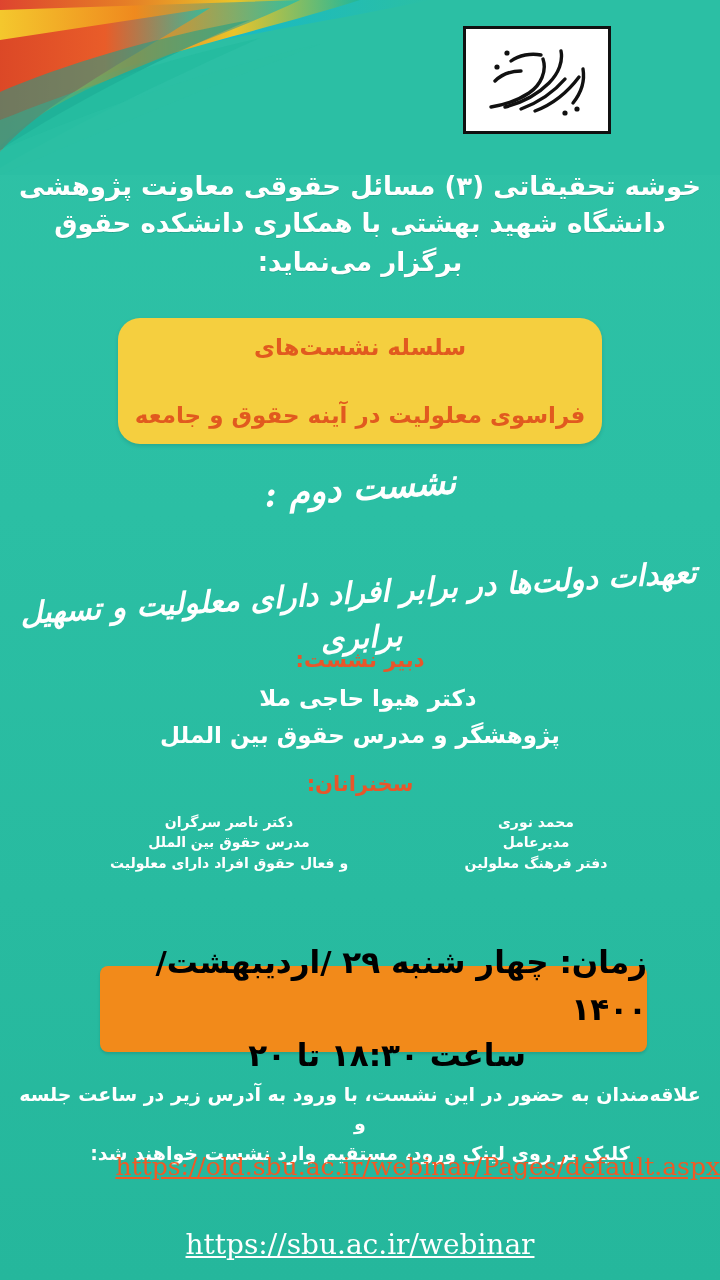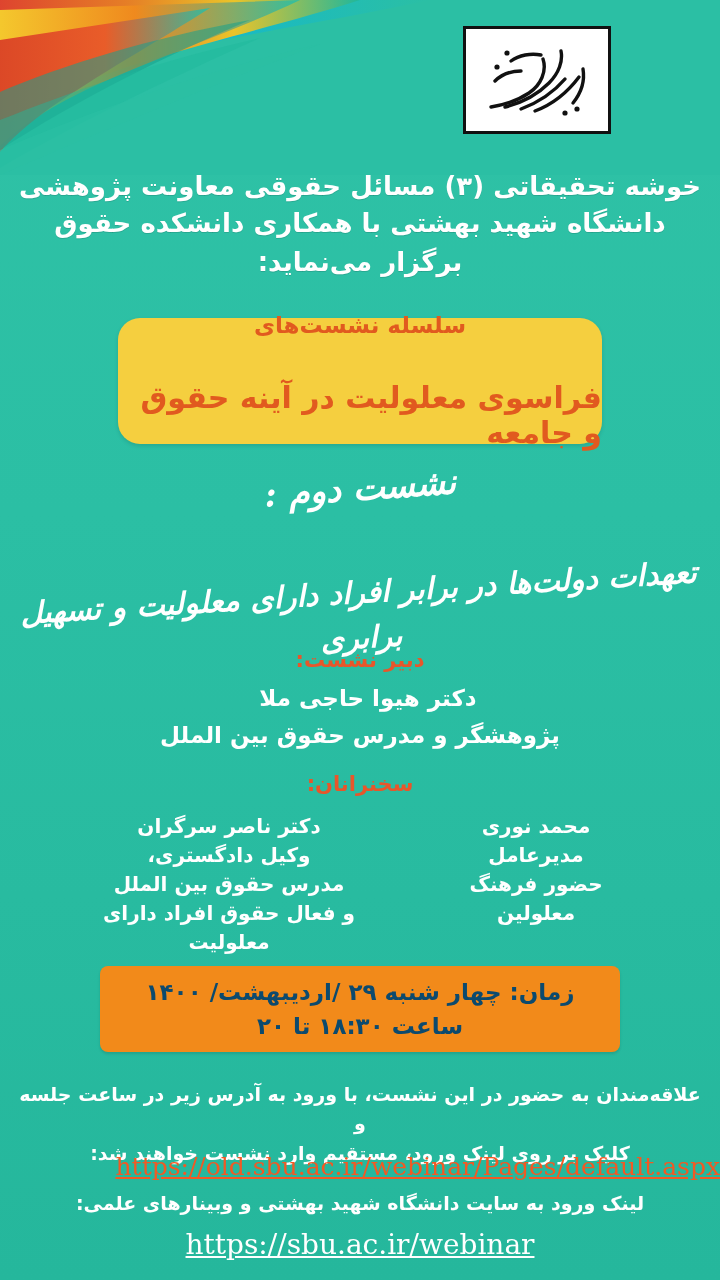--- a/index.html
+++ b/index.html
@@ -90,21 +90,21 @@
     align-items: center;
     justify-content: center;
     color: #e15a1f;
     font-weight: bold;
   }
   .series-line1 {
     font-size: 23px;
     margin-bottom: 16px;
   }
   .series-line2 {
-    font-size: 30px;
+    font-size: 23px;
     margin-top: 26px;
   }
 
   
   .session-no {
     position: absolute;
     top: 468px;
     left: 0;
     width: 720px;
     text-align: center;
@@ -181,46 +181,47 @@
     left: 0;
     width: 720px;
     display: flex;
     flex-direction: row;
     justify-content: center;
     align-items: flex-start;
     gap: 62px;
   }
   .speaker {
     color: #ffffff;
-    font-size: 20px;
+    font-size: 14px;
     font-weight: bold;
     line-height: 1.45;
     text-align: center;
   }
   .speaker.right { width: 200px; }
   .speaker.left  { width: 290px; }
 
   
   .time-box {
     position: absolute;
     top: 966px;
     left: 100px;
     width: 520px;
     height: 86px;
     background: #f28a1a;
     border-radius: 8px;
     display: flex;
     flex-direction: column;
     align-items: center;
     justify-content: center;
-    color: #0c4a6e;
-    font-weight: bold;
-    font-size: 23px;
+    color: #000000;
+    font-weight: bold;
+    font-size: 31px;
     line-height: 1.5;
     box-shadow: 0 2px 3px rgba(0,0,0,0.12);
+    padding-left: 27px;
   }
 
   
   .footer {
     position: absolute;
     top: 1080px;
     left: 0;
     width: 720px;
     text-align: center;
     color: #ffffff;
@@ -345,39 +346,37 @@
 
   <div class="sec-label">دبیر نشست:</div>
   <div class="sec-name">دکتر هیوا حاجی ملا</div>
   <div class="sec-role">پژوهشگر و مدرس حقوق بین الملل</div>
 
   <div class="spk-label">سخنرانان:</div>
   <div class="speakers">
     <div class="speaker right">
       <div>محمد نوری</div>
       <div>مدیرعامل</div>
-      <div>حضور فرهنگ معلولین</div>
+      <div>دفتر فرهنگ معلولین</div>
     </div>
     <div class="speaker left">
       <div>دکتر ناصر سرگران</div>
-      <div>وکیل دادگستری،</div>
       <div>مدرس حقوق بین الملل</div>
       <div>و فعال حقوق افراد دارای معلولیت</div>
     </div>
   </div>
 
   <div class="time-box">
     <div>زمان: چهار شنبه ۲۹ /اردیبهشت/ ۱۴۰۰</div>
     <div>ساعت ۱۸:۳۰ تا ۲۰</div>
   </div>
 
   <div class="footer">
     <div>علاقه‌مندان به حضور در این نشست، با ورود به آدرس زیر در ساعت جلسه و</div>
     <div>کلیک بر روی لینک ورود، مستقیم وارد نشست خواهند شد:</div>
   </div>
 
   <a class="webinar-link" href="#">https://old.sbu.ac.ir/webinar/Pages/default.aspx</a>
 
-  <div class="footer2">لینک ورود به سایت دانشگاه شهید بهشتی و وبینارهای علمی:</div>
 
   <div class="site-link">https://sbu.ac.ir/webinar</div>
 
 </div>
 
 </body></html>

